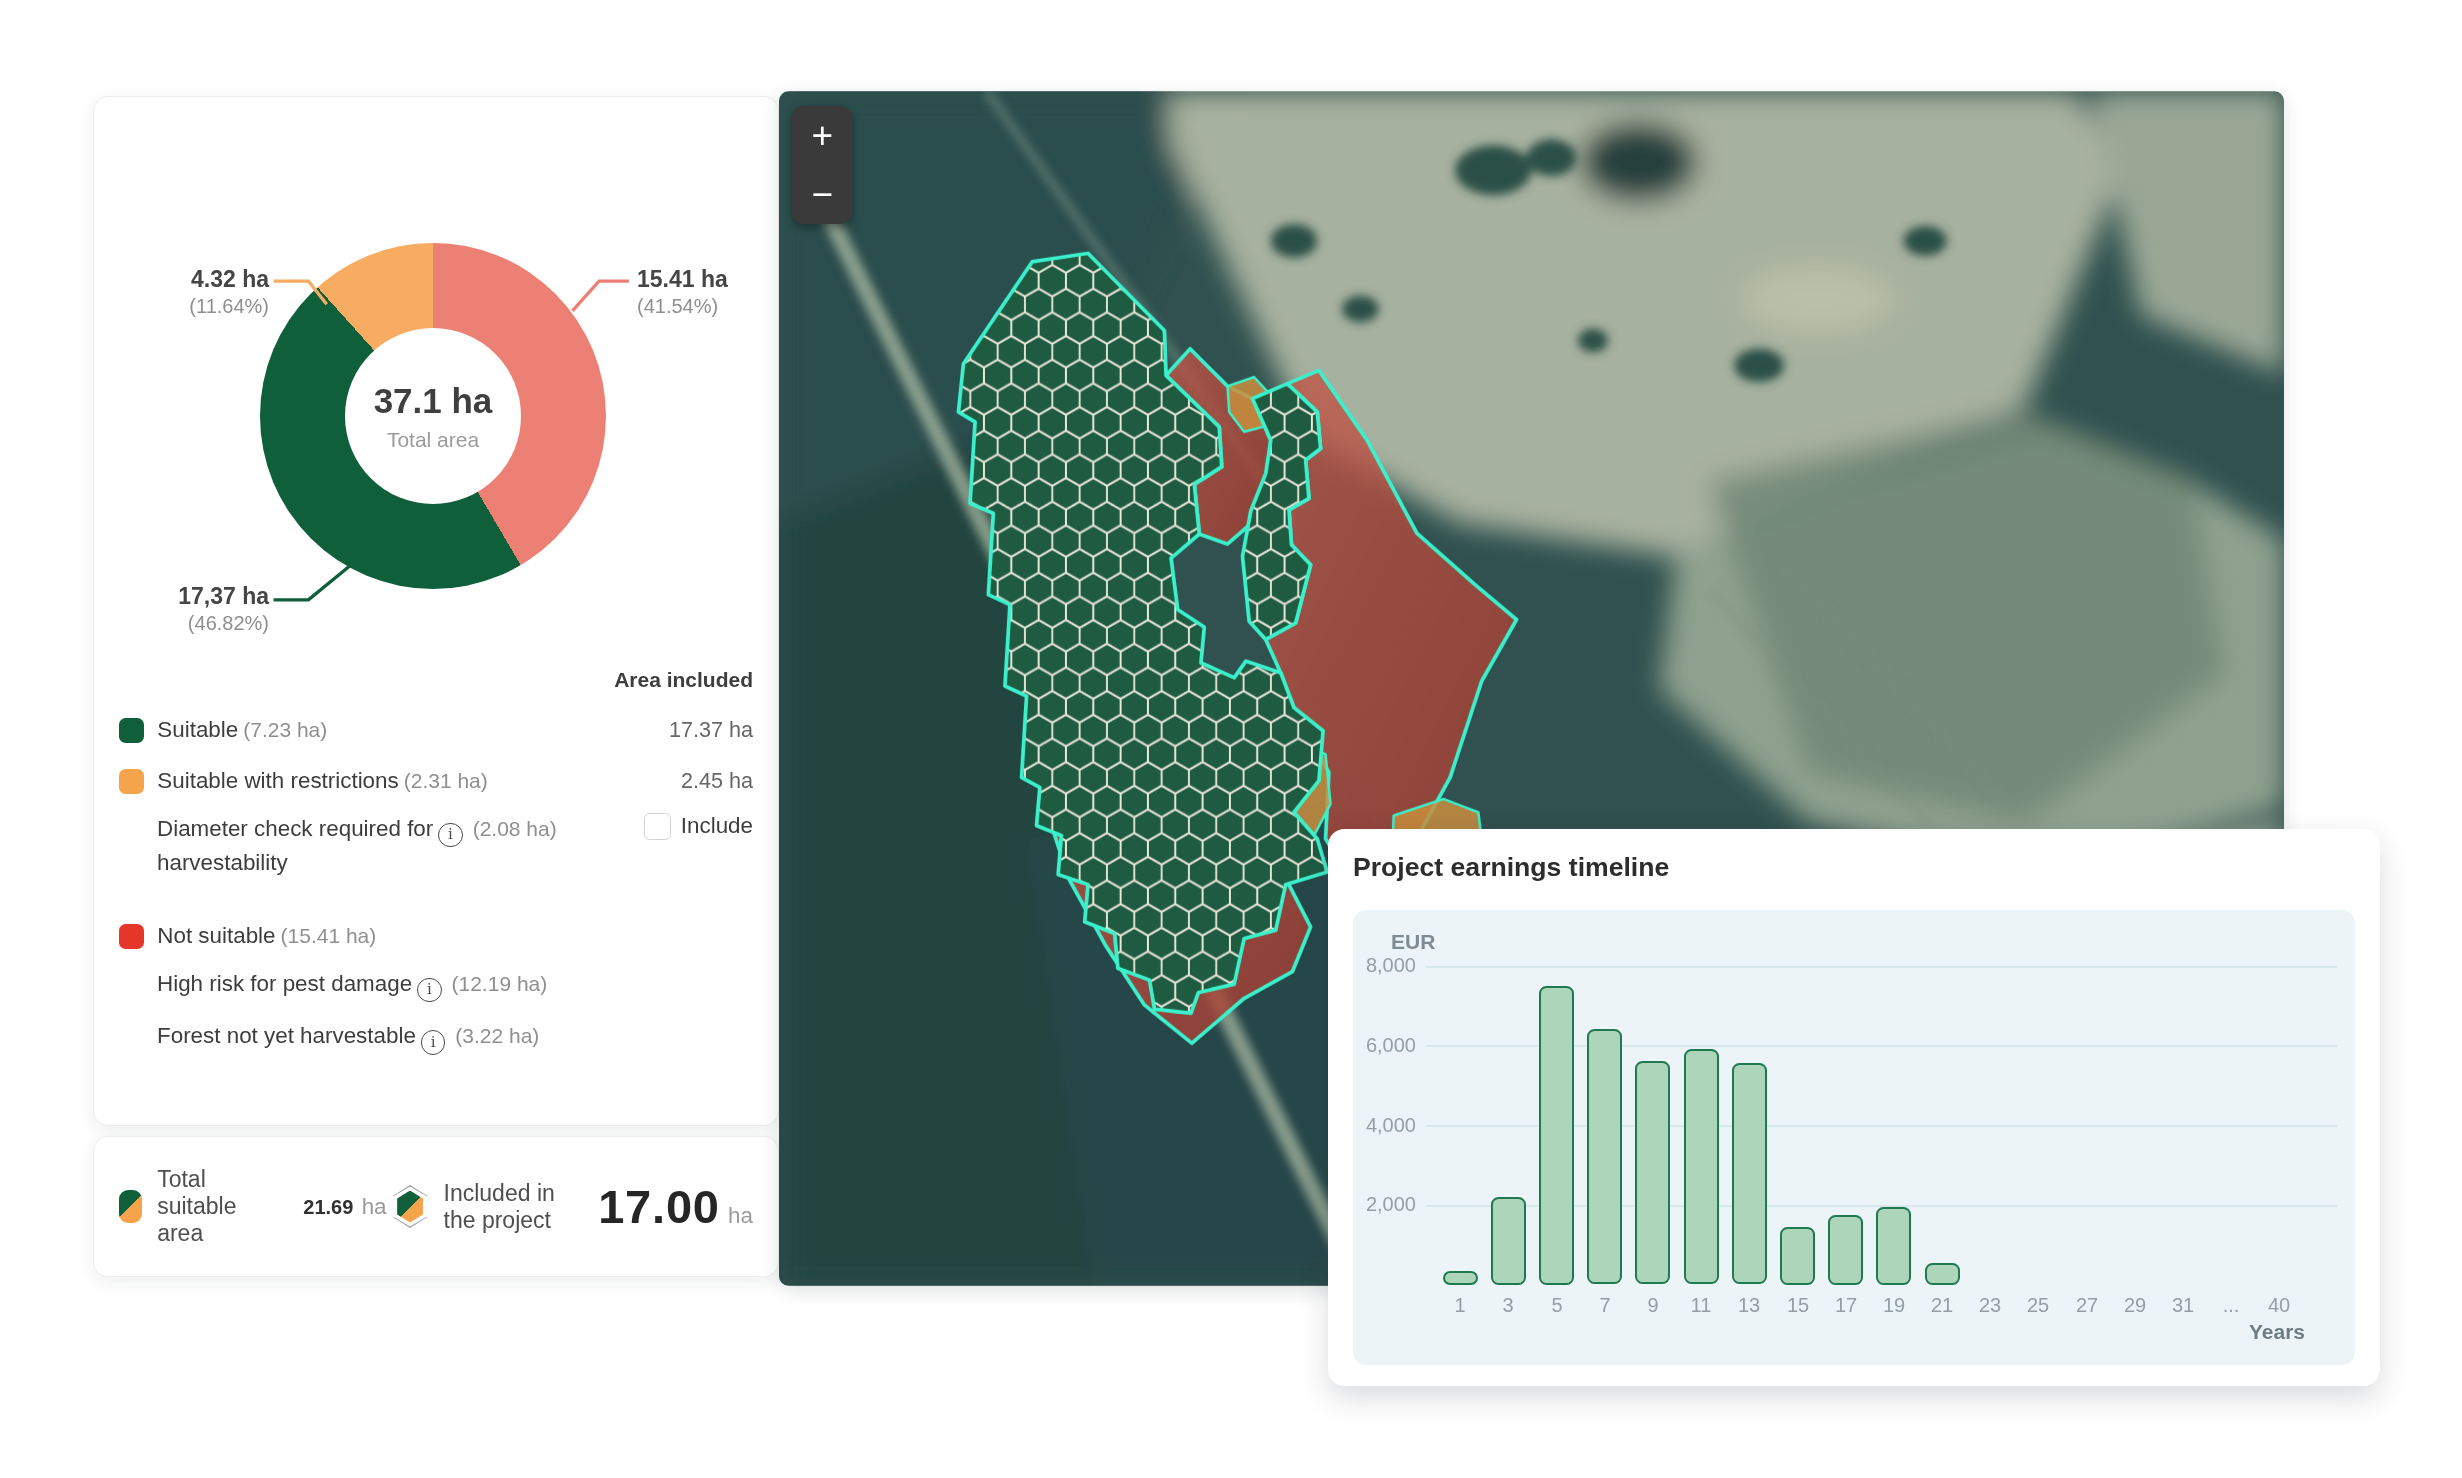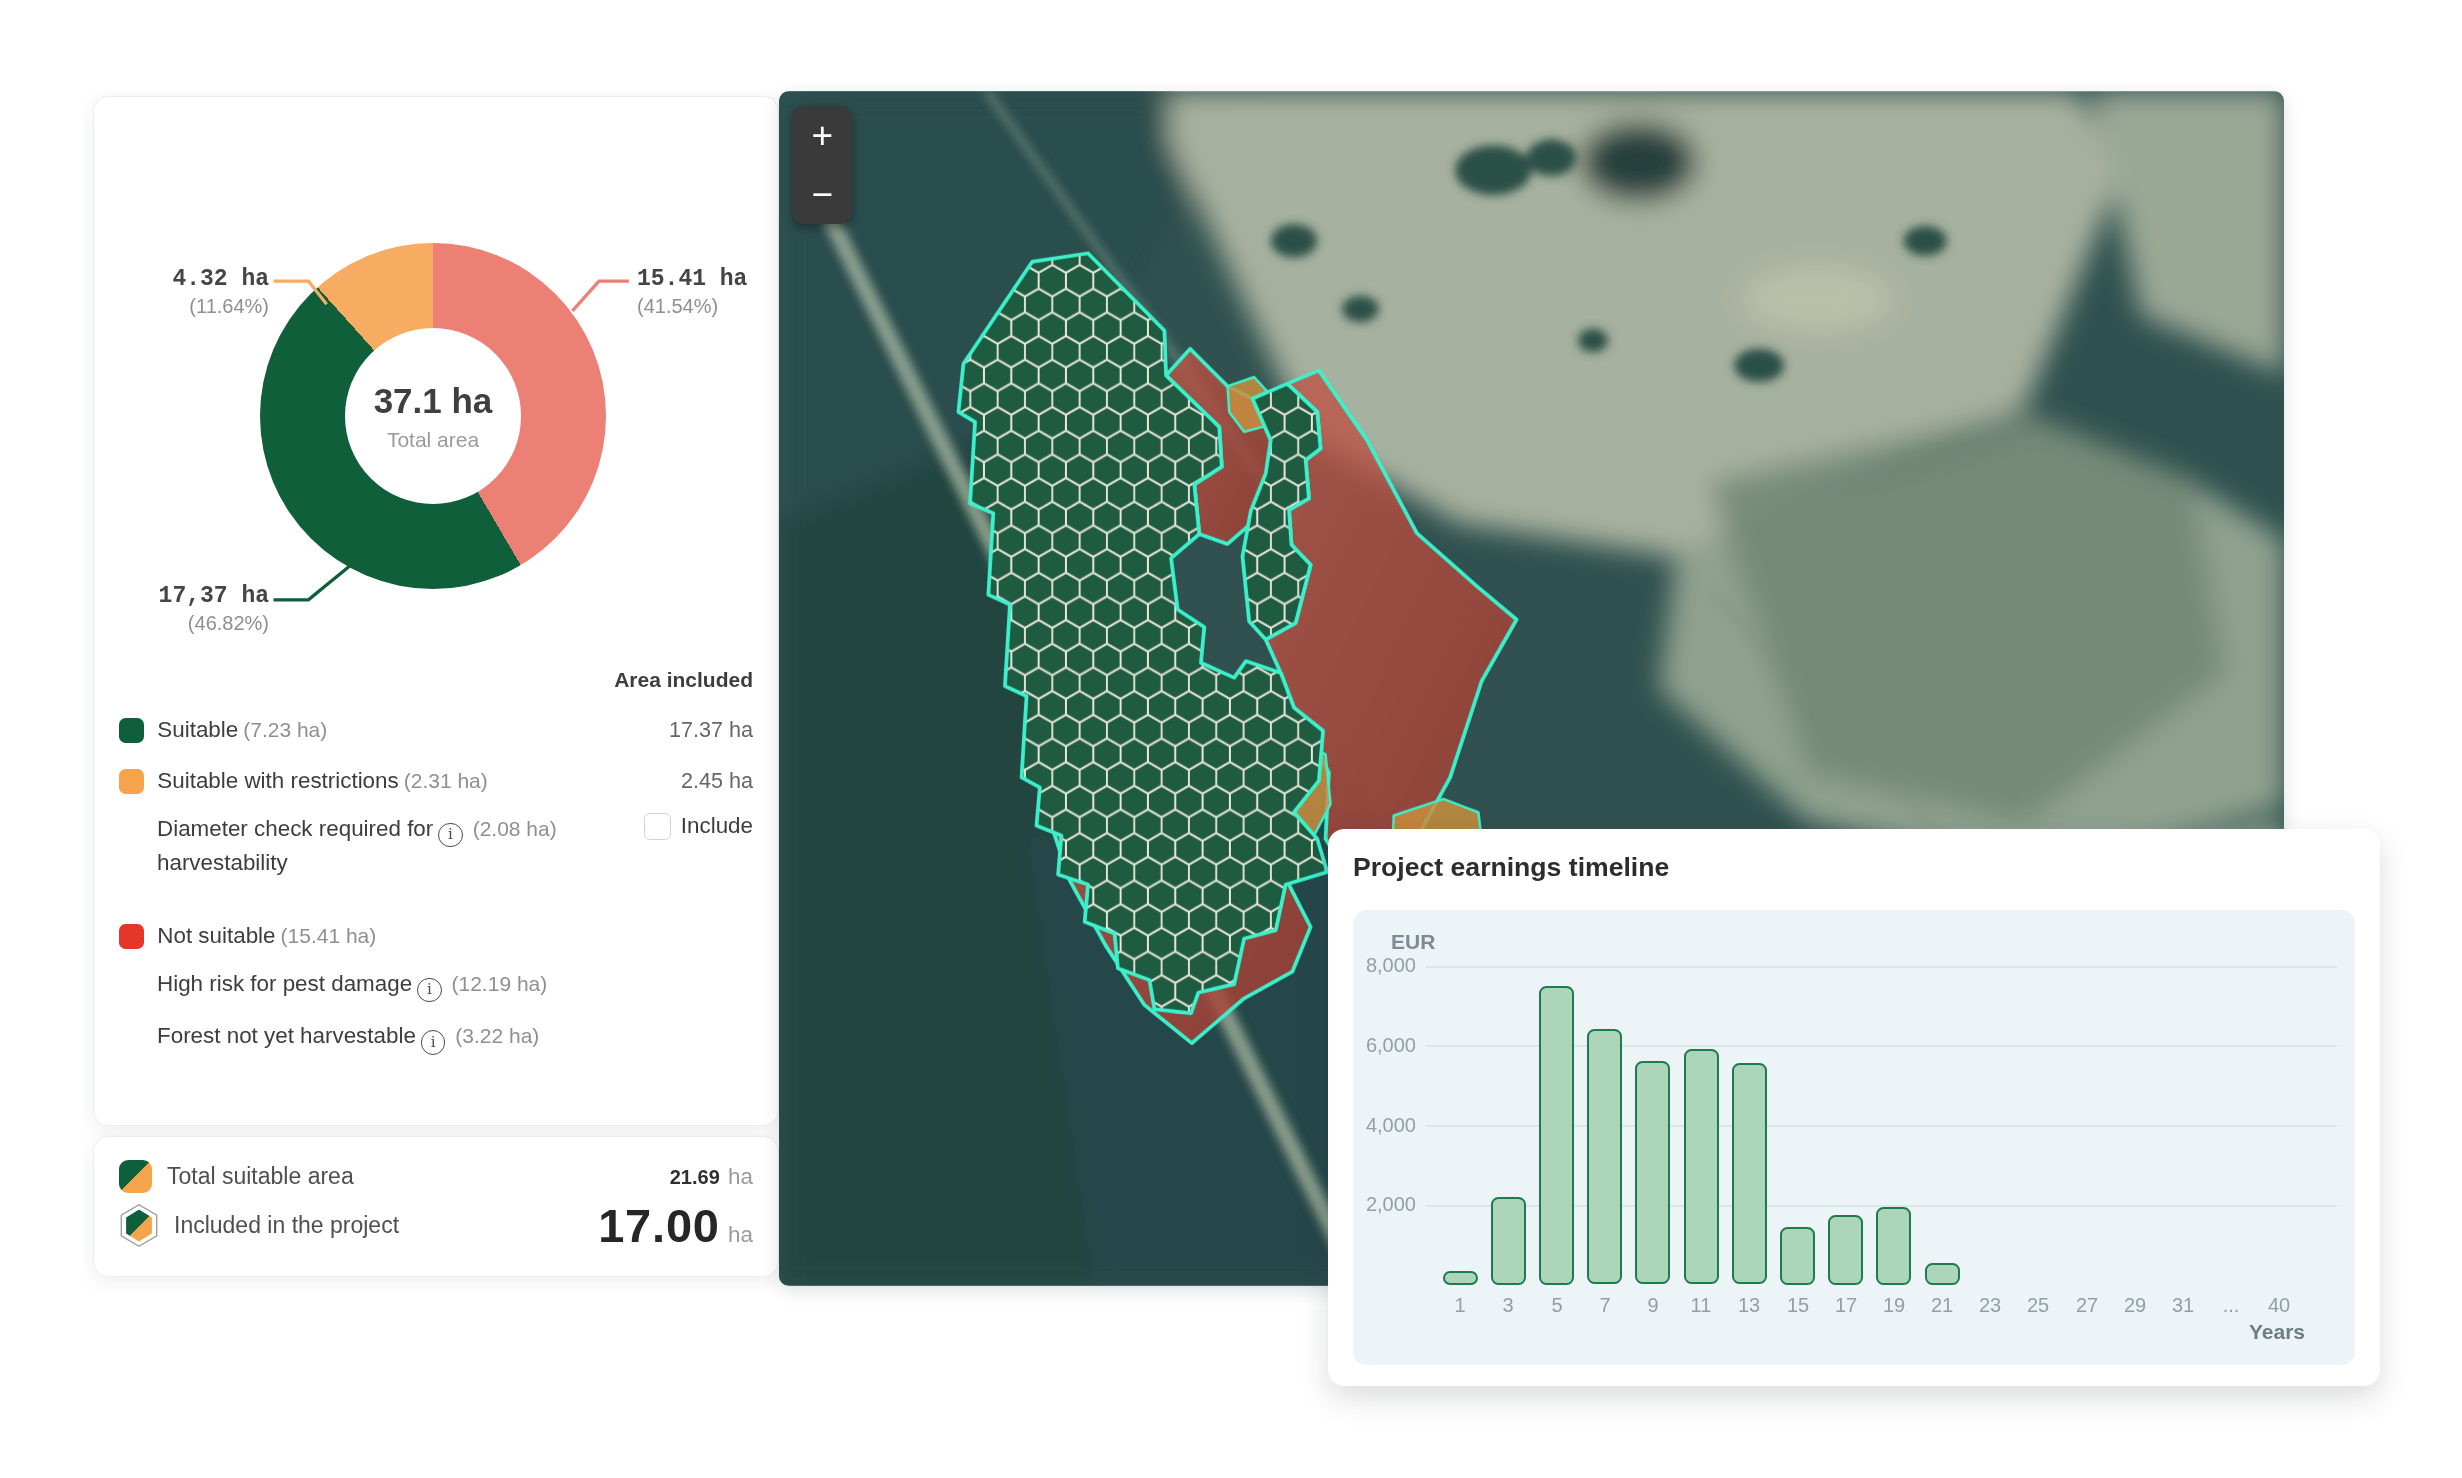--- a/index.html
+++ b/index.html
@@ -13,21 +13,21 @@
   #area-card{left:93px;top:96px;width:686px;height:1030px;padding:25px;box-sizing:border-box;}
   .card-title{font-size:27.4px;font-weight:bold;color:#383838;letter-spacing:0.2px;}
 
   #donut-wrap{position:relative;height:538px;margin-top:3.3px;}
   #donut{position:absolute;left:141px;top:118px;width:346px;height:346px;border-radius:50%;}
   #donut-hole{position:absolute;left:226px;top:203px;width:176px;height:176px;border-radius:50%;
               background:#fff;display:flex;flex-direction:column;align-items:center;justify-content:center;}
   .donut-center-value{font-size:35px;font-weight:bold;color:#3f3f3f;}
   .donut-center-label{font-size:21px;color:#9b9b9b;margin-top:6.6px;}
   .slice-label{position:absolute;line-height:1.25;}
-  .slice-label .v{font-size:23px;font-weight:600;color:#454545;font-family:Liberation Mono, monospace;}
+  .slice-label .v{font-size:23px;font-weight:600;color:#454545;}
   .slice-label .p{font-size:20px;color:#8f8f8f;}
   #leaders{position:absolute;left:0;top:0;width:686px;height:538px;pointer-events:none;}
   #leaders polyline{fill:none;stroke-width:4px;}
 
   #area-included-header{text-align:right;font-size:21px;font-weight:bold;color:#3d3d3d;margin-top:5px;}
 
   .legend-row{display:flex;align-items:center;gap:13.3px;margin-top:25px;}
   .swatch{width:25px;height:25px;border-radius:6.6px;flex:0 0 25px;}
   .legend-label{font-size:22.4px;color:#3d3d3d;}
   .legend-area{font-size:21px;color:#8f8f8f;margin-left:5px;}
@@ -39,21 +39,21 @@
   .info-icon{display:inline-flex;align-items:center;justify-content:center;width:22.4px;height:22.4px;
              border:1.7px solid #4a4a4a;border-radius:50%;font-size:15px;color:#4a4a4a;
              vertical-align:-3.3px;margin:0 5px;font-family:"DejaVu Serif",serif;}
   .checkbox{width:25px;height:25px;border:1.7px solid #d2d2d2;border-radius:5.8px;background:#fff;
             flex:0 0 25px;margin-right:10px;}
   .include-group{display:flex;align-items:center;margin-left:auto;}
   .include-label{font-size:22.4px;color:#3d3d3d;}
 
   
   #totals-card{left:93px;top:1136px;width:686px;height:141px;padding:21.6px 25px;box-sizing:border-box;
-               display:flex;flex-direction:column;justify-content:center;gap:5px;}
+               display:flex;justify-content:center;gap:5px;}
   .total-row{display:flex;align-items:center;gap:15px;}
   .total-label{font-size:23px;color:#4f4f4f;}
   .sq-icon{width:33px;height:33px;border-radius:9.1px;}
   .hex-outer{width:40px;height:43px;display:flex;align-items:center;justify-content:center;
              clip-path:polygon(50% 0%,96% 25%,96% 75%,50% 100%,4% 75%,4% 25%);background:#9aa0a2;}
   .hex-white{width:37px;height:40px;display:flex;align-items:center;justify-content:center;
              clip-path:polygon(50% 0%,96% 25%,96% 75%,50% 100%,4% 75%,4% 25%);background:#fff;}
   .hex-fill{width:28px;height:32px;clip-path:polygon(50% 0%,96% 25%,96% 75%,50% 100%,4% 75%,4% 25%);}
   .total-value-group{margin-left:auto;display:flex;align-items:baseline;gap:8.3px;}
   .total-value-sm{font-size:20px;font-weight:bold;color:#303030;}

